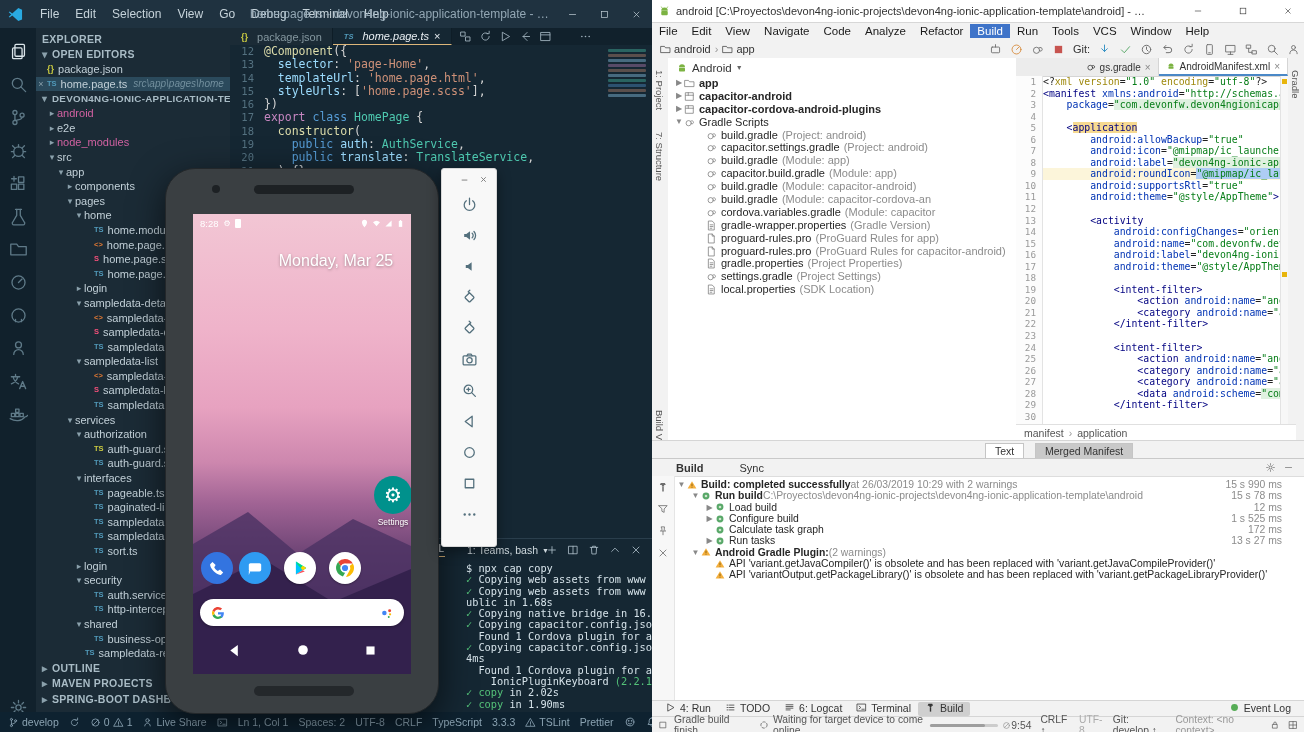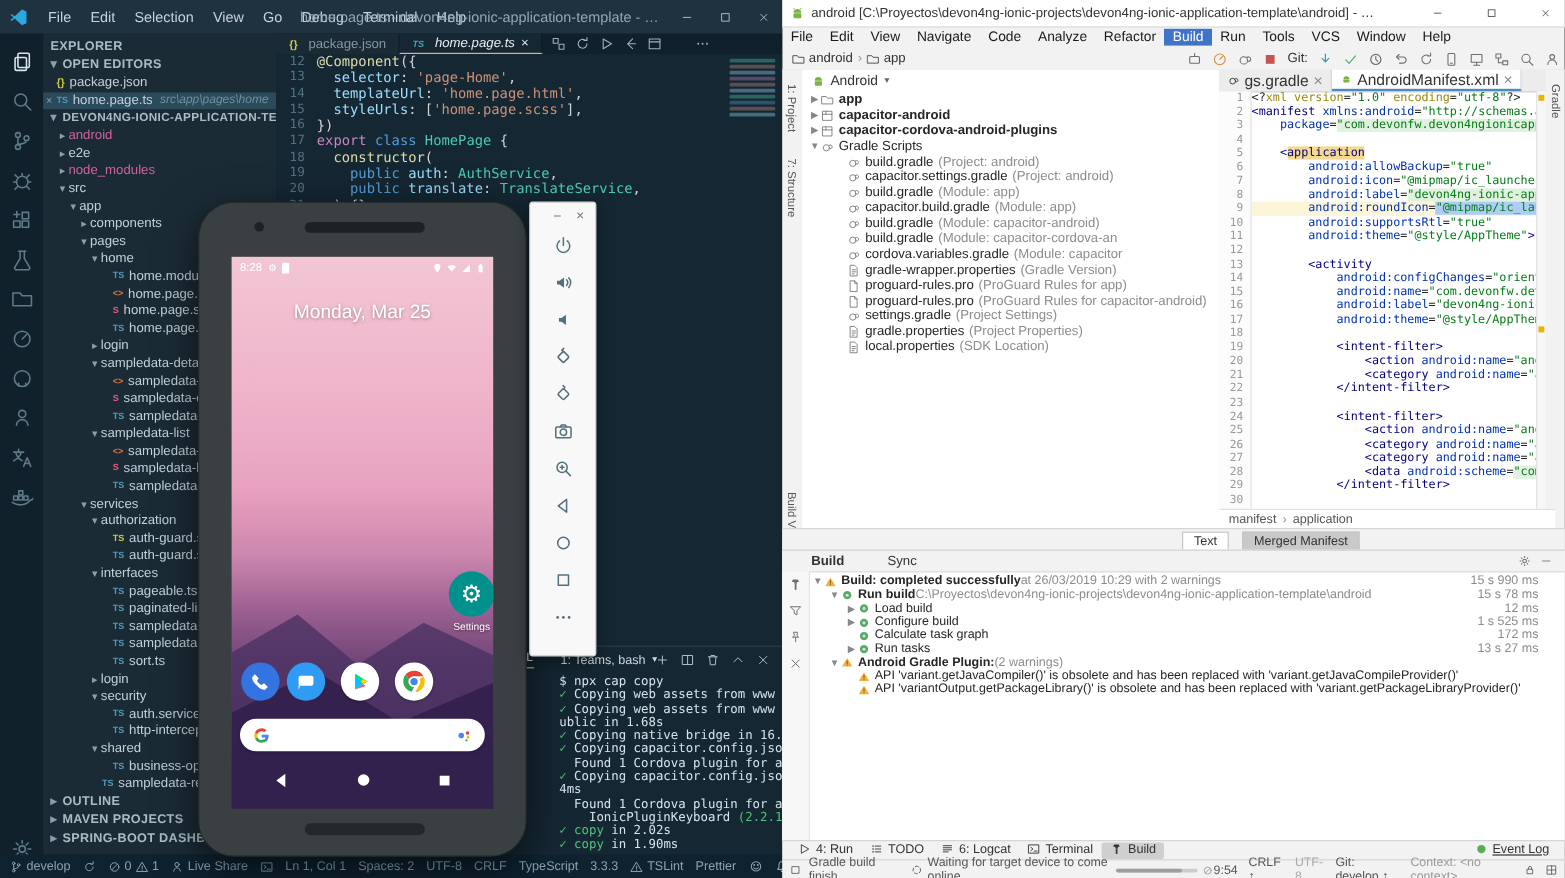--- a/index.html
+++ b/index.html
@@ -60,21 +60,21 @@
   .as-rstrip{position:absolute;right:0;top:58px;width:16px;height:642px;border-left:1px solid #d5d5d5;background:#f2f2f2;}
   .vtext{writing-mode:vertical-lr;font-size:9.5px;color:#555;position:absolute;left:2px;white-space:nowrap;}
   .as-project{position:absolute;left:16px;top:58px;width:348px;height:382px;background:#fff;border-right:1px solid #d5d5d5;overflow:hidden;}
   .ap-hd{height:19px;display:flex;align-items:center;gap:4px;font-size:11.5px;padding-left:8px;color:#333;}
   .arow{height:12.9px;line-height:12.9px;display:flex;align-items:center;white-space:nowrap;overflow:hidden;font-size:11px;color:#262626;}
   .arow .ar{width:10px;text-align:center;color:#888;font-size:8px;flex:0 0 auto;}
   .arow .x{color:#8c8c8c;margin-left:4px;}
   .arow b{font-weight:bold;}
   .aicon{flex:0 0 auto;margin-right:4px;color:#7a7a7a;}
   .as-editor{position:absolute;left:364px;top:58px;width:272px;height:382px;background:#fff;}
-  .as-tabs{position:absolute;left:0;top:0;width:272px;height:18px;background:#ececec;border-bottom:1px solid #d5d5d5;display:flex;font-size:13px;}
+  .as-tabs{position:absolute;left:0;top:0;width:272px;height:18px;background:#ececec;border-bottom:1px solid #d5d5d5;display:flex;font-size:10px;justify-content:flex-end;}
   .atab{display:flex;align-items:center;gap:4px;padding:0 7px;color:#333;border-right:1px solid #d5d5d5;}
   .atab.on{background:#fff;border-bottom:2px solid #4a88c7;}
   .as-gutter{position:absolute;left:0;top:18px;width:26px;height:348px;background:#fcfcfc;border-right:1px solid #e3e3e3;font-family:"DejaVu Sans Mono",monospace;font-size:9.3px;color:#999;text-align:right;}
   .as-gutter div{height:11.56px;line-height:11.56px;padding-right:6px;}
   .as-codearea{position:absolute;left:27px;top:18px;width:238px;height:348px;overflow:hidden;font-family:"DejaVu Sans Mono",monospace;font-size:9.8px;}
   .ml{height:11.56px;line-height:11.56px;white-space:pre;}
   .ml.bgy{background:#fcf5da;}
   .mx-t{color:#000080;font-weight:normal}.mx-a{color:#0033b3}.mx-s{color:#067d17}.mx-p{color:#222}.mx-o{color:#9e880d}
   .hg{background:#e0f1e0;}.hb{background:#aecdf5;}.ha{background:#f6d990;}
   .as-estripe{position:absolute;right:0;top:18px;width:7px;height:348px;background:#f7f7f7;border-left:1px solid #e3e3e3;}
@@ -98,21 +98,21 @@
 
   
   #emu{position:absolute;left:165px;top:168px;width:318px;height:546px;z-index:50;}
   .phone{position:absolute;left:0;top:0;width:272px;height:544px;background:#3a3f42;border-radius:30px;box-shadow:0 10px 35px rgba(0,0,0,.6);border:1px solid #23272a;}
   .cam{position:absolute;left:46px;top:16px;width:8px;height:8px;border-radius:50%;background:#1d2124;}
   .spk{position:absolute;left:88px;top:16px;width:100px;height:9px;border-radius:5px;background:#1d2124;}
   .spk2{position:absolute;left:88px;top:517px;width:100px;height:10px;border-radius:5px;background:#24282b;}
   .screen{position:absolute;left:27px;top:45px;width:218px;height:460px;overflow:hidden;background:linear-gradient(180deg,#f2c6d4 0%,#efb3ca 25%,#e7a2c0 42%,#cd87ae 54%,#a06394 63%,#6d4475 74%,#43295a 88%,#2f1d47 100%);}
   .sbar{position:absolute;left:0;top:0;width:218px;height:18px;display:flex;align-items:center;color:#fff;font-size:9.5px;padding:0 7px;box-sizing:border-box;}
   .sbar .rt{position:absolute;right:6px;display:flex;gap:3px;align-items:center;}
-  .dateTxt{position:absolute;left:0;top:38px;width:218px;text-align:center;color:#fff;font-size:16px;text-shadow:0 1px 3px rgba(0,0,0,.35);}
+  .dateTxt{position:absolute;left:0;top:38px;width:218px;text-align:center;color:#fff;font-size:16px;text-shadow:0 1px 3px rgba(0,0,0,.35);padding-left:34px;}
   .mts{position:absolute;left:0;bottom:0;width:218px;height:200px;}
   .setApp{position:absolute;left:178px;top:262px;width:44px;text-align:center;}
   .setApp .cir{width:38px;height:38px;border-radius:50%;background:#00918c;margin:0 auto;display:flex;align-items:center;justify-content:center;color:#fff;font-size:20px;}
   .setApp .lb{color:#fff;font-size:8.5px;margin-top:3px;text-shadow:0 1px 2px rgba(0,0,0,.5);}
   .dock{position:absolute;left:0;top:338px;width:218px;height:36px;}
   .dicon{position:absolute;width:32px;height:32px;border-radius:50%;display:flex;align-items:center;justify-content:center;}
   .gpill{position:absolute;left:7px;top:385px;width:204px;height:27px;background:#fff;border-radius:14px;display:flex;align-items:center;padding:0 10px;box-sizing:border-box;box-shadow:0 1px 3px rgba(0,0,0,.3);}
   .navb{position:absolute;left:0;top:420px;width:218px;height:32px;display:flex;align-items:center;justify-content:space-between;padding:0 34px;box-sizing:border-box;color:#fff;}
   .etb{position:absolute;left:276px;top:0;width:54px;height:377px;background:#f8f8f8;border:1px solid #d8d8d8;border-radius:3px;box-shadow:0 4px 14px rgba(0,0,0,.4);}
   .etb-top{height:20px;display:flex;justify-content:flex-end;align-items:center;gap:10px;padding:0 8px;color:#777;}
@@ -953,37 +953,37 @@
                 <path d="M9 1.5v3h3"></path>
               </svg>
             </span>
             <span>proguard-rules.pro</span>
             <span class="x">(ProGuard Rules for capacitor-android)</span>
           </div>
           <div class="arow" style="padding-left: 28px;">
             <span class="ar"></span>
             <span class="aicon">
               <svg width="11" height="11" viewBox="0 0 16 16" fill="none" stroke="currentColor" stroke-width="1.1" stroke-linecap="round" stroke-linejoin="round">
+                <path d="M4 1.5h5l3 3v10H4z"></path>
+                <path d="M6 7h4M6 9.5h4M6 12h2.5"></path>
+              </svg>
+            </span>
+            <span>gradle.properties</span>
+            <span class="x">(Project Properties)</span>
+          </div>
+          <div class="arow" style="padding-left: 28px;">
+            <span class="ar"></span>
+            <span class="aicon">
+              <svg width="11" height="11" viewBox="0 0 16 16" fill="none" stroke="currentColor" stroke-width="1.1" stroke-linecap="round" stroke-linejoin="round">
                 <circle cx="6.8" cy="9" r="3.8"></circle>
                 <path d="M9.8 6c1.8-1.2 4-.3 4 1.8 0 1.3-.9 2.2-2.2 2.2"></path>
               </svg>
             </span>
             <span>settings.gradle</span>
             <span class="x">(Project Settings)</span>
-          </div>
-          <div class="arow" style="padding-left: 28px;">
-            <span class="ar"></span>
-            <span class="aicon">
-              <svg width="11" height="11" viewBox="0 0 16 16" fill="none" stroke="currentColor" stroke-width="1.1" stroke-linecap="round" stroke-linejoin="round">
-                <path d="M4 1.5h5l3 3v10H4z"></path>
-                <path d="M6 7h4M6 9.5h4M6 12h2.5"></path>
-              </svg>
-            </span>
-            <span>gradle.properties</span>
-            <span class="x">(Project Properties)</span>
           </div>
           <div class="arow" style="padding-left: 28px;">
             <span class="ar"></span>
             <span class="aicon">
               <svg width="11" height="11" viewBox="0 0 16 16" fill="none" stroke="currentColor" stroke-width="1.1" stroke-linecap="round" stroke-linejoin="round">
                 <path d="M4 1.5h5l3 3v10H4z"></path>
                 <path d="M6 7h4M6 9.5h4M6 12h2.5"></path>
               </svg>
             </span>
             <span>local.properties</span>
@@ -1265,21 +1265,21 @@
           <span>Terminal</span>
         </div>
         <div class="bb-item on" style="margin-left: 0px;">
           <svg width="11" height="11" viewBox="0 0 16 16" fill="none" stroke="currentColor" stroke-width="1.1" stroke-linecap="round" stroke-linejoin="round">
             <path d="M5 2.5h5.5l1.2 2.8H9.5v2h-3v-2H3.8z" fill="currentColor" stroke="none"></path>
             <rect x="7" y="7.5" width="2" height="6.5" fill="currentColor" stroke="none"></rect>
           </svg>
           <span>Build</span>
         </div>
         <span style="flex: 1 1 0%;"></span>
-        <div class="bb-item" style="margin-right: 6px; text-decoration: underline;">
+        <div class="bb-item" style="margin-right: 6px;">
           <svg width="11" height="11" viewBox="0 0 16 16" fill="none" stroke="currentColor" stroke-width="1.2" stroke-linecap="round" stroke-linejoin="round">
             <circle cx="8" cy="8" r="5" fill="#57ad57" stroke="none"></circle>
           </svg>
           <span>Event Log</span>
         </div>
       </div>
     <div class="as-status" id="as-status">
         <span style="margin: 0px 6px;">
           <svg width="10" height="10" viewBox="0 0 16 16" fill="none" stroke="currentColor" stroke-width="1.1" stroke-linecap="round" stroke-linejoin="round">
             <rect x="3.5" y="3.5" width="9" height="9"></rect>

